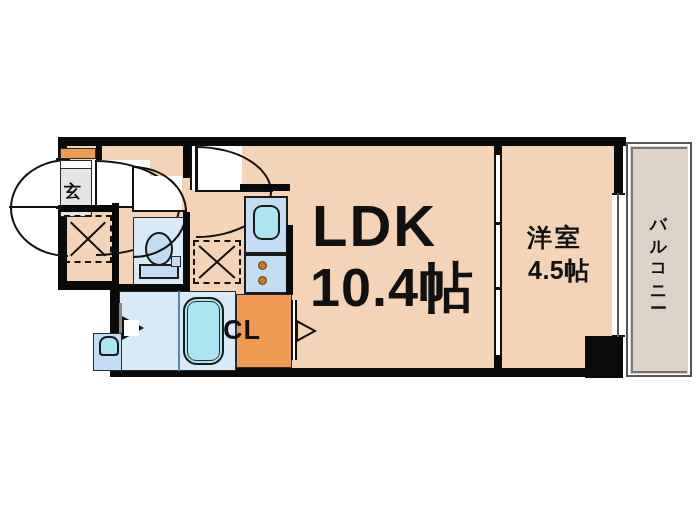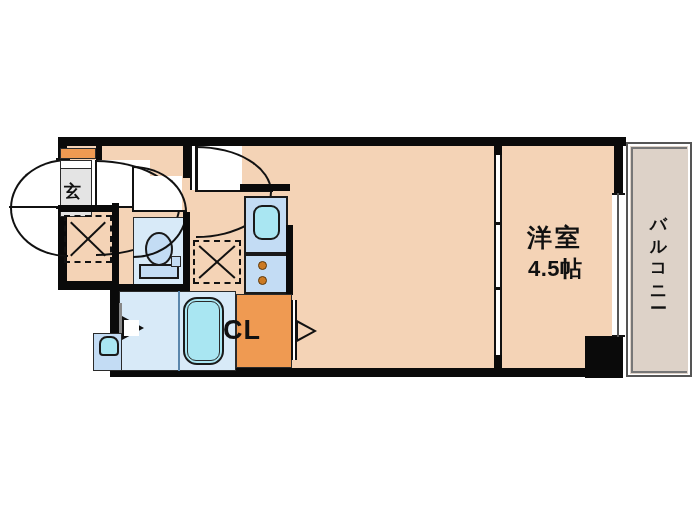--- a/index.html
+++ b/index.html
@@ -22,21 +22,21 @@
   
   .ln{background:#111;}
   .thin{background:#333;}
 
   
   .lbl{position:absolute;color:#111;font-weight:bold;line-height:1;
        white-space:nowrap;letter-spacing:.5px;}
   #ldkName{font-size:58px;letter-spacing:2px;}
   #ldkArea{font-size:54px;letter-spacing:1px;}
   #roomName{font-size:25px;letter-spacing:3px;}
-  #roomArea{font-size:22px;}
+  #roomArea{font-size:25px;}
   #clLabel{font-size:27px;letter-spacing:1px;}
   #genkanLabel{font-size:17px;font-weight:bold;}
   #balconyLabel{font-size:17px;writing-mode:vertical-rl;letter-spacing:4px;
                 font-weight:bold;}
 
   
   .arc{border:2px solid #111;border-radius:50%;background:transparent;}
 
   
   .dashbox{border:2px dashed #111;background:transparent;}
@@ -181,20 +181,22 @@
   <div class="abs out" style="left:236px;top:294px;width:56px;height:74px;"></div>
   <div class="lbl" id="clLabel" style="left:223px;top:317px;">CL</div>
 
   <div class="abs slideV" style="left:291px;top:300px;width:6px;height:60px;"></div>
   <div class="abs tri" style="left:297px;top:320px;border-top:11px solid transparent;
               border-bottom:11px solid transparent;border-left:20px solid #111;"></div>
   <div class="abs" style="left:298px;top:323px;width:0;height:0;
               border-top:8px solid transparent;border-bottom:8px solid transparent;
               border-left:15px solid #f4d3b6;"></div>
 
+  <div class="lbl" id="ldkName" style="left:312px;top:197px;">LDK</div>
+  <div class="lbl" id="ldkArea" style="left:310px;top:260px;">10.4帖</div>
 
   <div class="abs wall" style="left:494px;top:143px;width:8px;height:14px;"></div>
   <div class="abs slideV" style="left:494px;top:155px;width:8px;height:200px;"></div>
   <div class="abs ln" style="left:494px;top:222px;width:8px;height:3px;"></div>
   <div class="abs ln" style="left:494px;top:287px;width:8px;height:3px;"></div>
   <div class="abs wall" style="left:494px;top:355px;width:8px;height:16px;"></div>
 
   <div class="lbl" id="roomName" style="left:527px;top:225px;">洋室</div>
   <div class="lbl" id="roomArea" style="left:528px;top:258px;">4.5帖</div>
 

